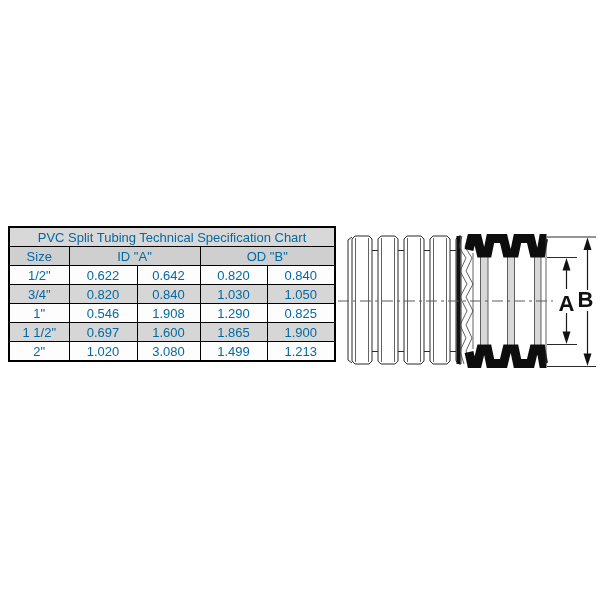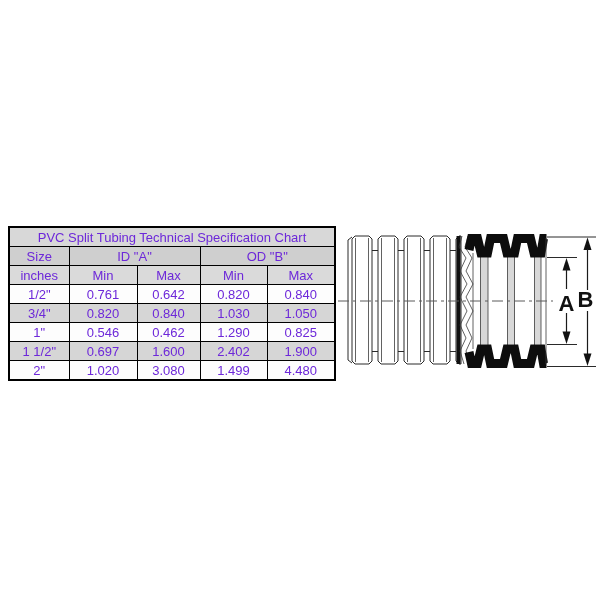--- a/index.html
+++ b/index.html
@@ -1,18 +1,18 @@
 <!DOCTYPE html>
 <html><head>
 <meta charset="utf-8">
 <style>
   html,body{margin:0;padding:0;}
   .page{
     position:relative;width:600px;height:475px;background:#ffffff;overflow:hidden;
-    font-family:"Liberation Sans", sans-serif;color:#6d28d9;
+    font-family:"Liberation Sans", sans-serif;color:#0369a1;
   }
   
   .spec-table-wrap{position:absolute;left:8px;top:226px;}
   table.spec{
     border-collapse:collapse;table-layout:fixed;width:326px;
     border:2px solid #000;
   }
   table.spec td{
     border:1px solid #000;height:18px;padding:0;
     text-align:center;vertical-align:middle;
@@ -49,61 +49,54 @@
       </colgroup>
       <tbody>
           <tr>
         <td class="title-cell" colspan="5">PVC Split Tubing Technical Specification Chart</td>
       </tr>
       <tr class="r-hdr1">
         <td>Size</td>
         <td colspan="2">ID "A"</td>
         <td colspan="2">OD "B"</td>
       </tr>
-      <tr class="r-hdr2">
-        <td>inches</td>
-        <td>Min</td>
-        <td>Max</td>
-        <td>Min</td>
-        <td>Max</td>
-      </tr>
       <tr class="r-white">
         <td>1/2"</td>
-        <td>0.761</td>
+        <td>0.622</td>
         <td>0.642</td>
         <td>0.820</td>
         <td>0.840</td>
       </tr>
       <tr class="r-gray">
         <td>3/4"</td>
         <td>0.820</td>
         <td>0.840</td>
         <td>1.030</td>
         <td>1.050</td>
       </tr>
       <tr class="r-white">
         <td>1"</td>
         <td>0.546</td>
-        <td>0.462</td>
+        <td>1.908</td>
         <td>1.290</td>
         <td>0.825</td>
       </tr>
       <tr class="r-gray">
         <td>1 1/2"</td>
         <td>0.697</td>
         <td>1.600</td>
-        <td>2.402</td>
+        <td>1.865</td>
         <td>1.900</td>
       </tr>
       <tr class="r-white">
         <td>2"</td>
         <td>1.020</td>
         <td>3.080</td>
         <td>1.499</td>
-        <td>4.480</td>
+        <td>1.213</td>
       </tr>
     </tbody>
       </table>
   </div>
 
   <div class="diagram-wrap">
     <svg width="264" height="156" viewBox="336 224 264 156" xmlns="http://www.w3.org/2000/svg">
 
       <g>
         <rect x="480.5" y="257.5" width="7.5" height="87" fill="#d8d8d8"></rect>

